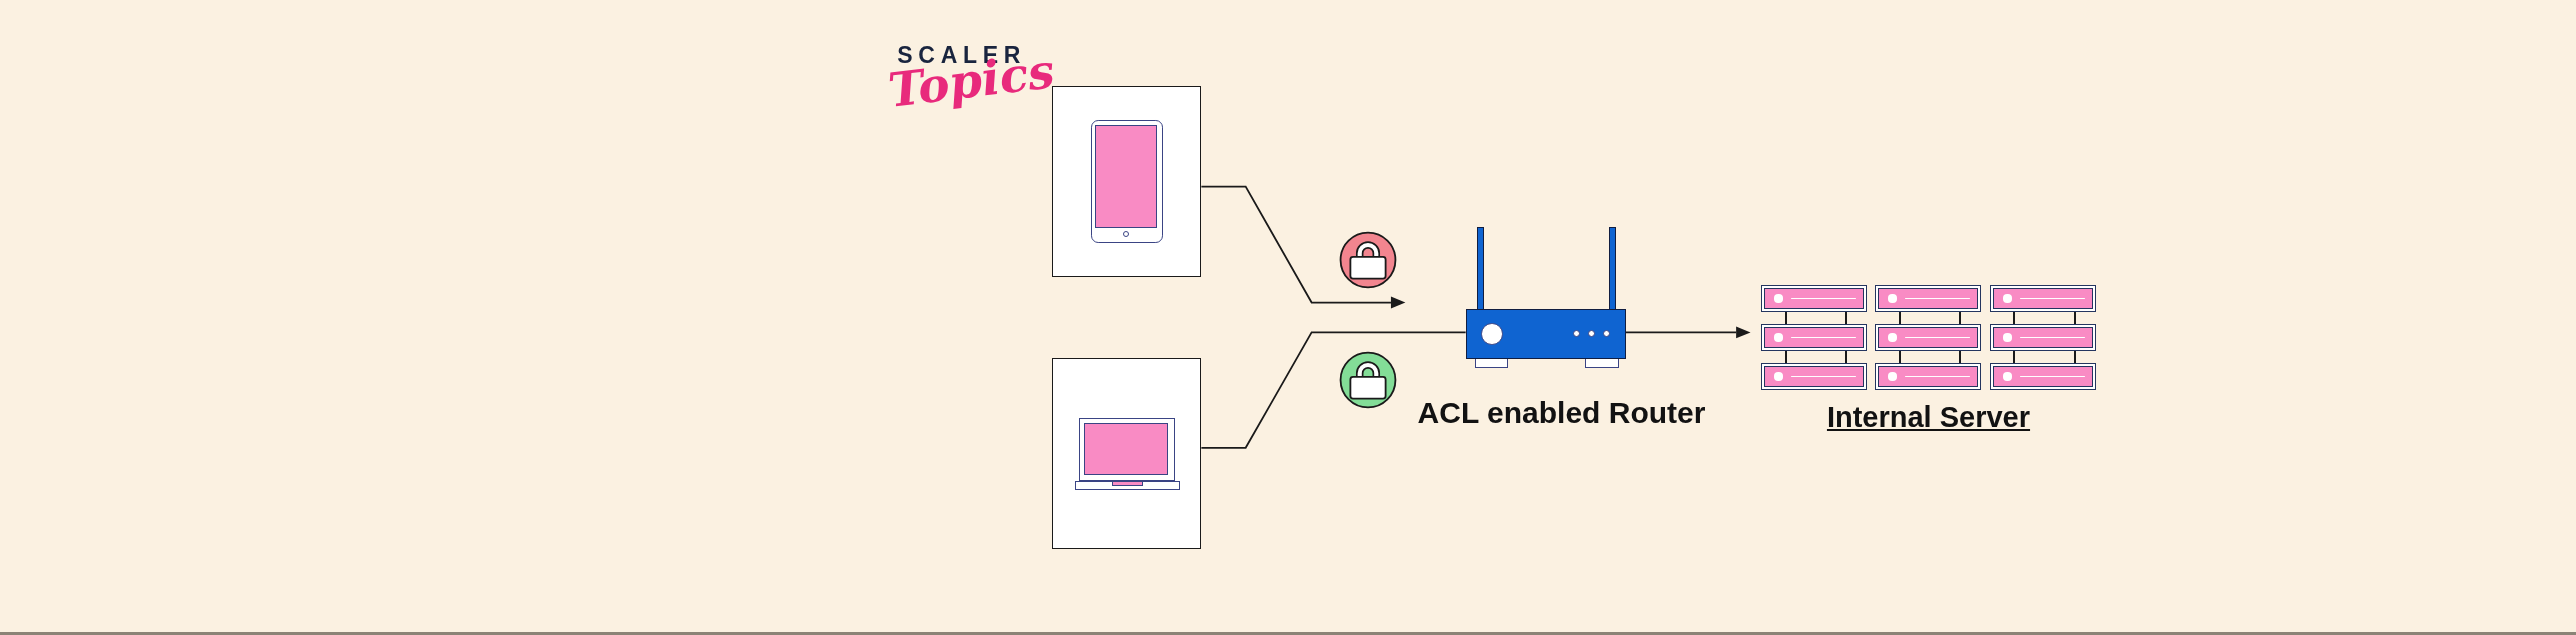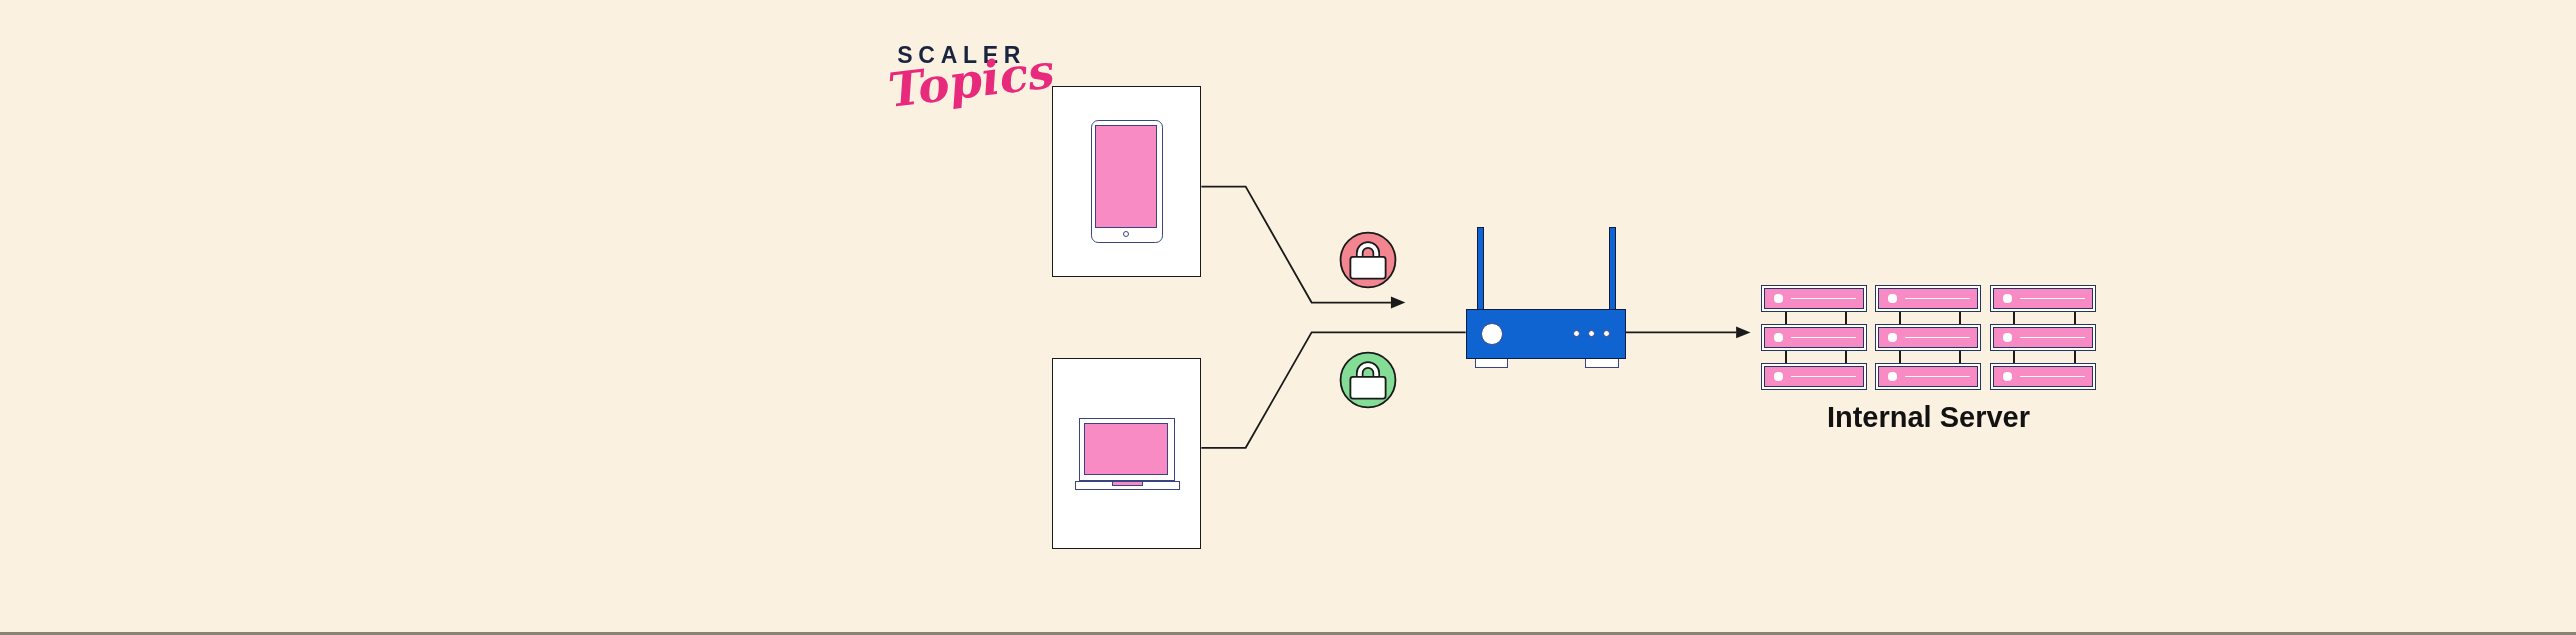--- a/index.html
+++ b/index.html
@@ -59,21 +59,21 @@
     border:1px solid var(--navy);border-radius:50%;}
   .router-dot.d1{left:106px;} .router-dot.d2{left:121px;} .router-dot.d3{left:136px;}
   .router-foot{position:absolute;height:8.8px;background:#fff;border:1.3px solid var(--navy);border-top:none;}
   .foot-left{left:1475px;top:359px;width:33px;}
   .foot-right{left:1585px;top:359px;width:34px;}
 
   
   .diagram-label{position:absolute;width:319px;text-align:center;color:var(--label-ink);
     font-weight:bold;white-space:nowrap;}
   .label-router{left:1402px;top:396px;font-size:30px;}
-  .label-server{left:1769px;top:401px;font-size:29px;}
+  .label-server{left:1769px;top:401px;font-size:29px;text-decoration:underline;}
 
   
   .server-grid{position:absolute;left:1761px;top:285px;width:335px;height:105px;}
   .server-unit{position:absolute;width:106px;height:27px;background:#fff;
     border:1.5px solid var(--deep-navy);}
   .server-inner{position:absolute;left:2.1px;top:2.1px;right:2.1px;bottom:2.1px;
     background:var(--pink);border:1.5px solid var(--deep-navy);}
   .server-dot{position:absolute;left:9.3px;top:50%;width:8.2px;height:8.2px;margin-top:-4.1px;
     background:#fff;border-radius:50%;}
   .server-slot-line{position:absolute;left:26px;right:7.2px;top:50%;height:1.5px;margin-top:-0.8px;
@@ -140,20 +140,21 @@
   <div class="antenna antenna-right"></div>
   <div class="router-body">
     <div class="router-power"></div>
     <div class="router-dot d1"></div>
     <div class="router-dot d2"></div>
     <div class="router-dot d3"></div>
   </div>
   <div class="router-foot foot-left"></div>
   <div class="router-foot foot-right"></div>
 
+  <div class="diagram-label label-router">ACL enabled Router</div>
 
   <div class="server-grid">
       <div class="server-unit" style="left: 0px; top: 0px;">
         <div class="server-inner">
           <span class="server-dot"></span>
           <span class="server-slot-line"></span>
         </div>
       </div>
       <div class="server-connector" style="left: 24px; top: 27px; height: 12.4px;"></div>
       <div class="server-connector" style="left: 84px; top: 27px; height: 12.4px;"></div>

